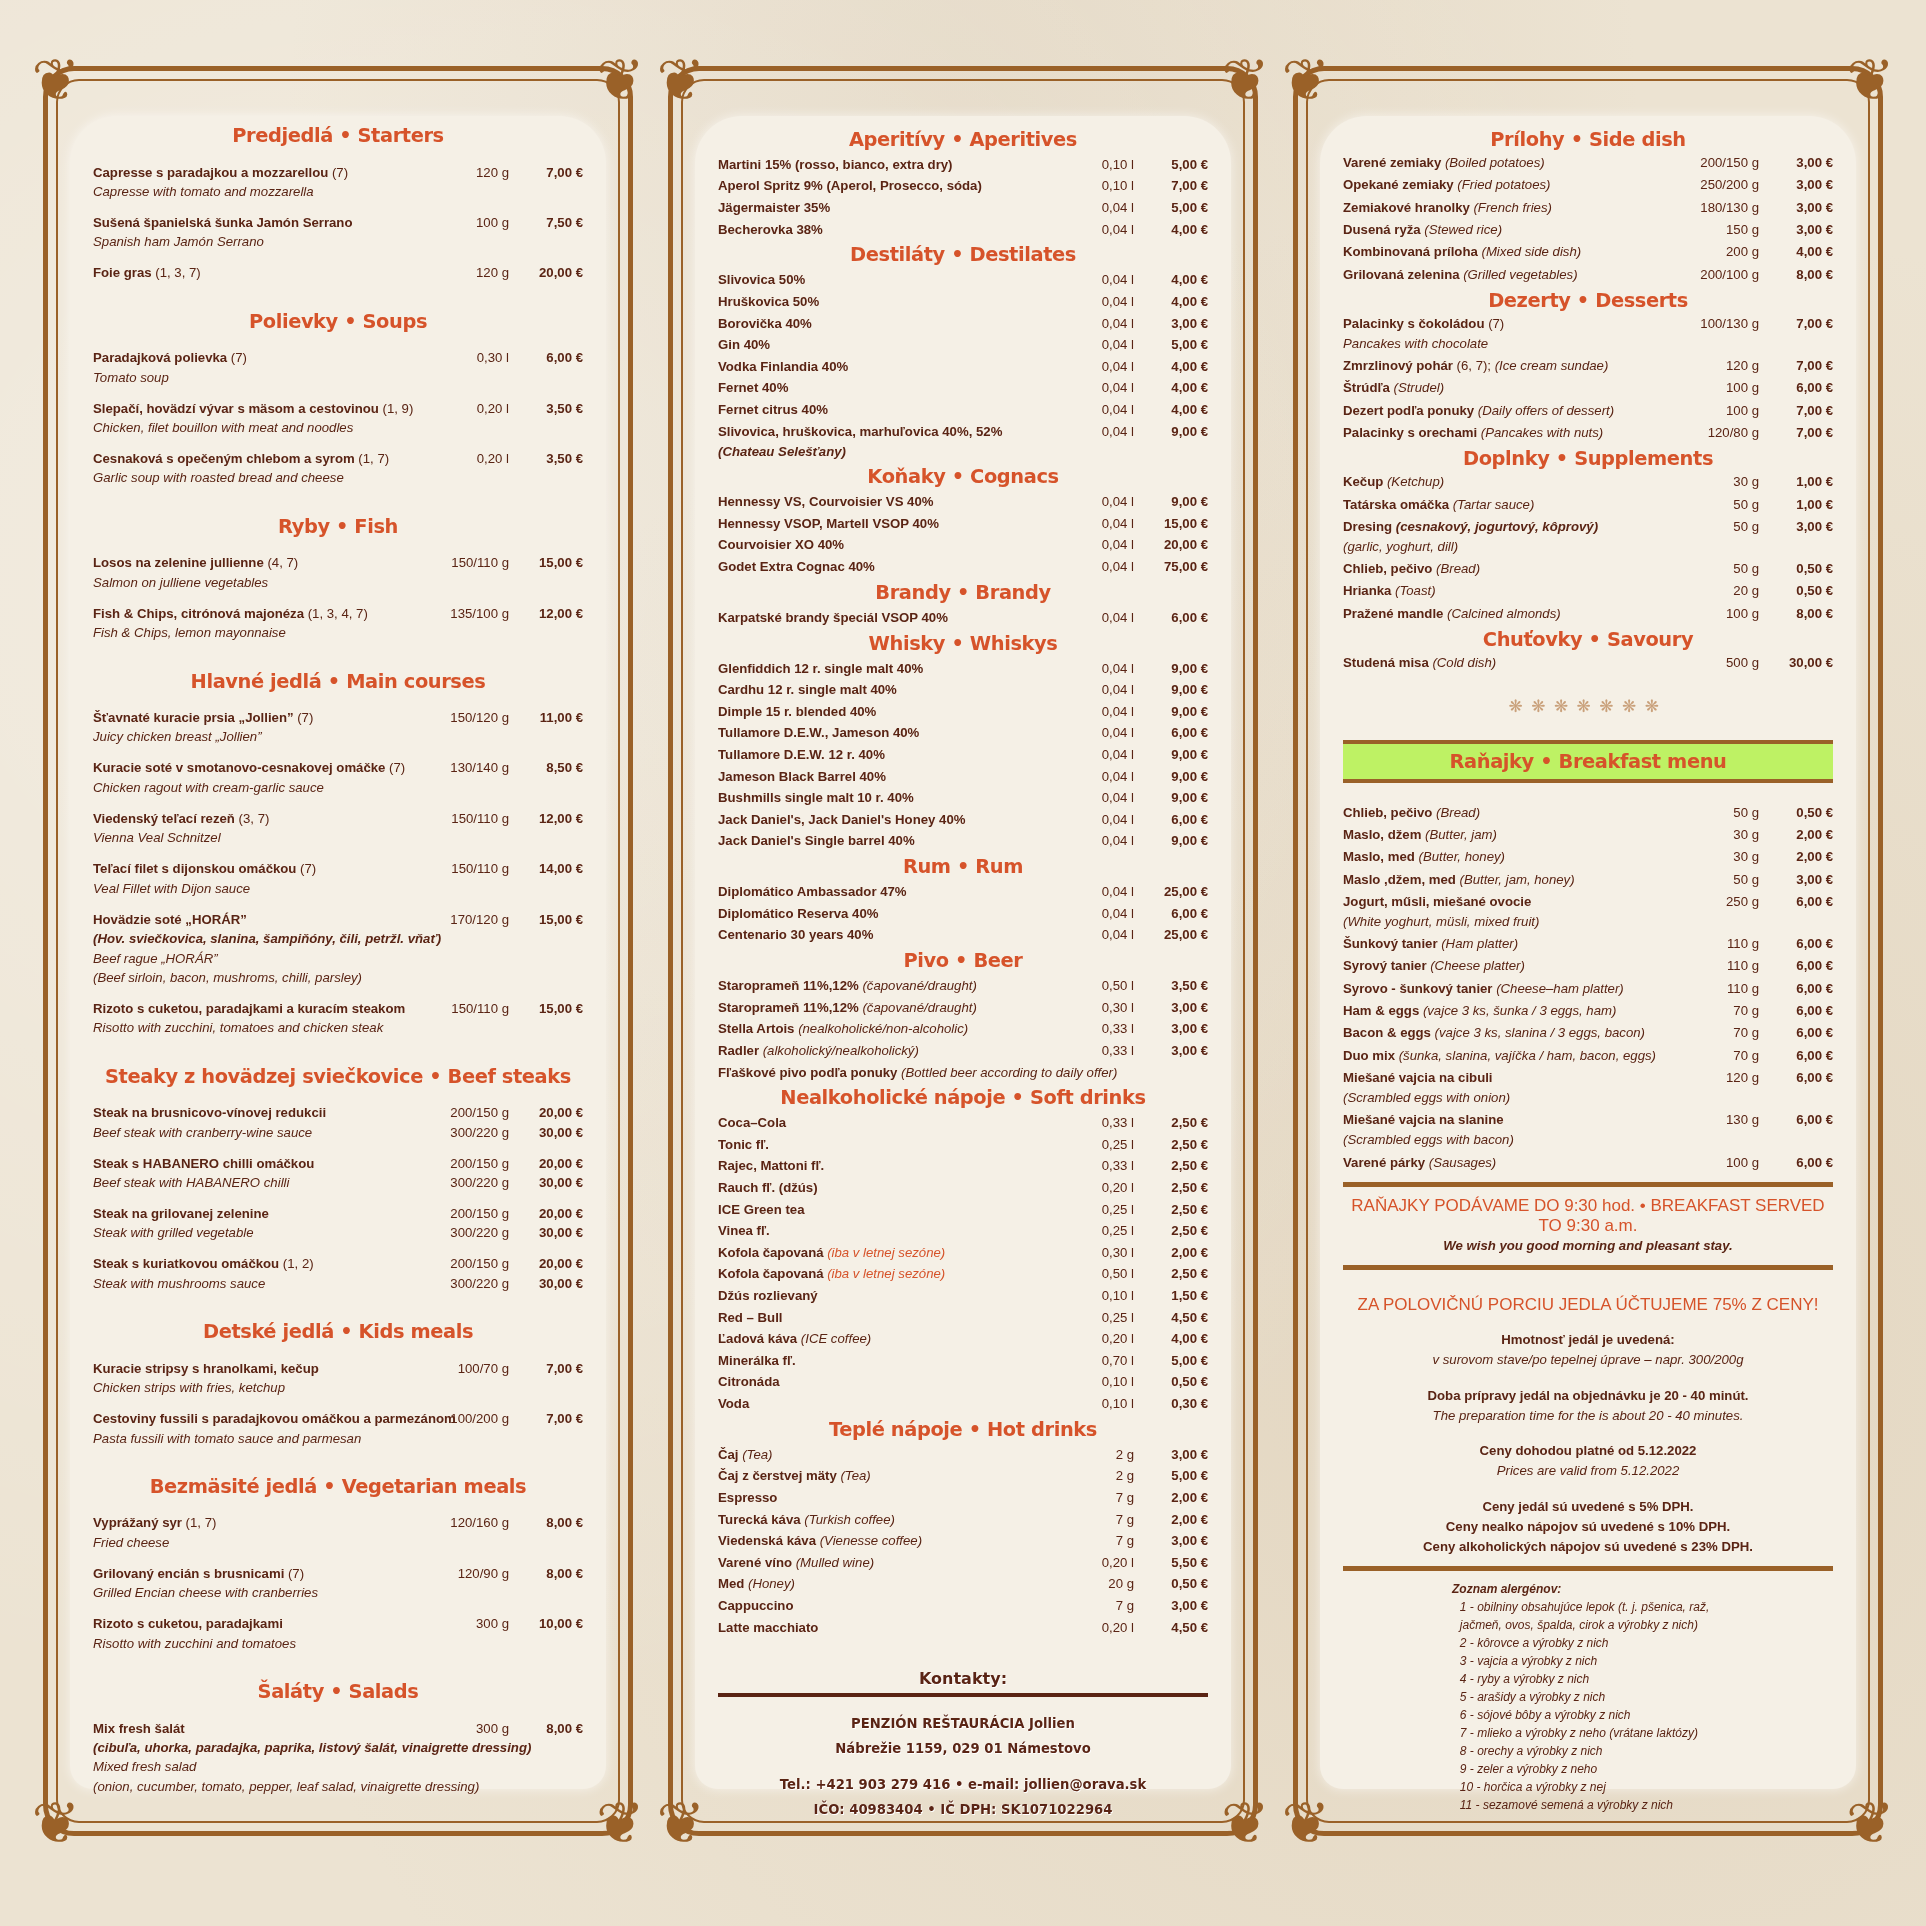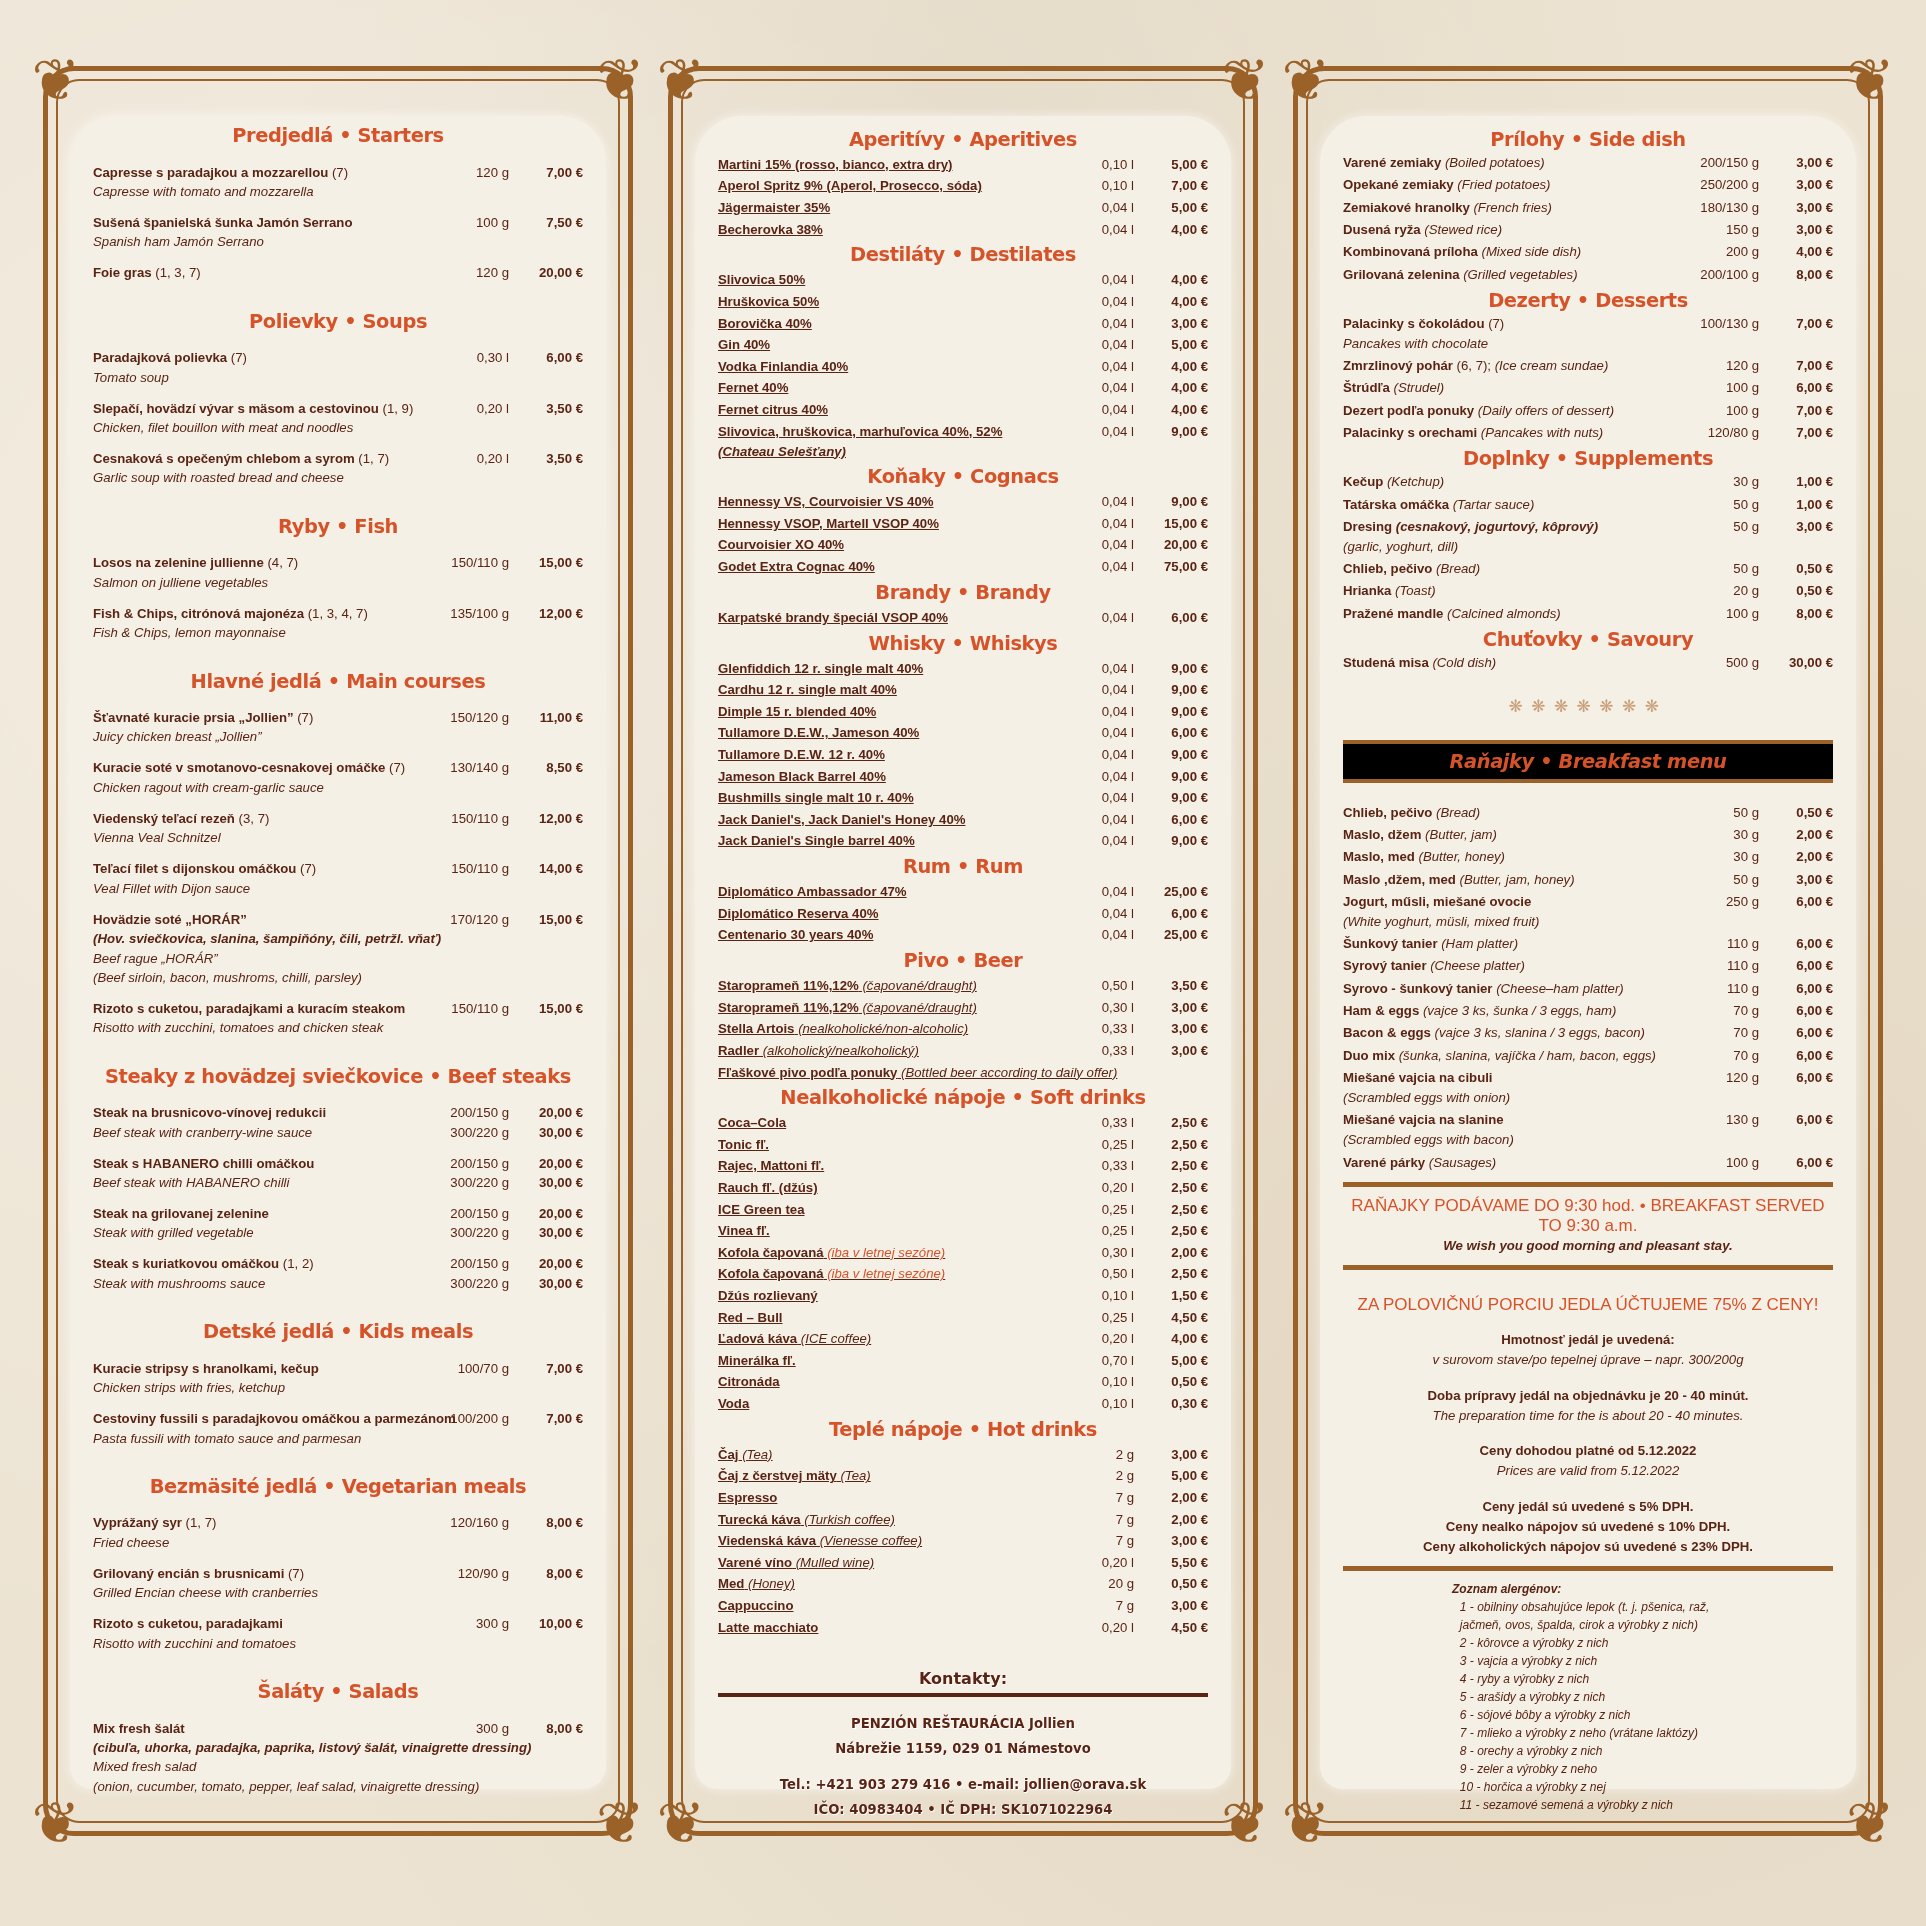--- a/index.html
+++ b/index.html
@@ -41,27 +41,27 @@
   .item .qty { position:absolute; right:74px; top:0; text-align:right; }
   .item .price { position:absolute; right:0; top:0; font-weight:bold; text-align:right; }
   .item .qty2 { position:absolute; right:74px; top:19.4px; }
   .item .price2 { position:absolute; right:0; top:19.4px; font-weight:bold; }
   
   #p1 .sec-title { margin:27px 0 15.5px; }
   #p1 .sec-title.first { margin-top:0; }
   #p1 .item { margin-bottom:11.6px; }
   
   #p2 .sec-title { margin:3.9px 0 3.9px; }
-  #p2 .item { margin-bottom:1.6px; line-height:20px;text-decoration:underline; }
+  #p2 .item { margin-bottom:1.6px; line-height:20px; }
   #p3 .sec-title { margin:3.9px 0 2.3px; }
   #p3 .item { margin-bottom:2.3px; line-height:20px; }
   .flowers { text-align:center; font-size:17px; color:#c9a07a; letter-spacing:8.5px; margin:23px 0 23px; }
   .band {
     border-top:4.7px solid #9a6128; border-bottom:4.7px solid #9a6128;
-    background:#000000; text-align:center; padding:6.2px 0; margin-bottom:19.4px;font-style:italic;
+    background:#bef264; text-align:center; padding:6.2px 0; margin-bottom:19.4px;
   }
   .rule { height:4.7px; background:#9a6128; margin:9.3px 0; }
   .notice-red { text-align:center; color:#d6532a; font-weight:normal; font-size:17px; line-height:20px; }
   .centered { text-align:center; font-size:13.2px; line-height:20px; }
   .centered .b { font-weight:bold; display:block; }
   .centered .i { font-style:italic; display:block; }
   .gap { height:15.5px; }
   .allergens { margin-left:109px; font-size:12px; line-height:18px; font-style:italic; }
   .allergens .head { font-weight:bold; }
   .allergens .row { padding-left:7.8px; }

